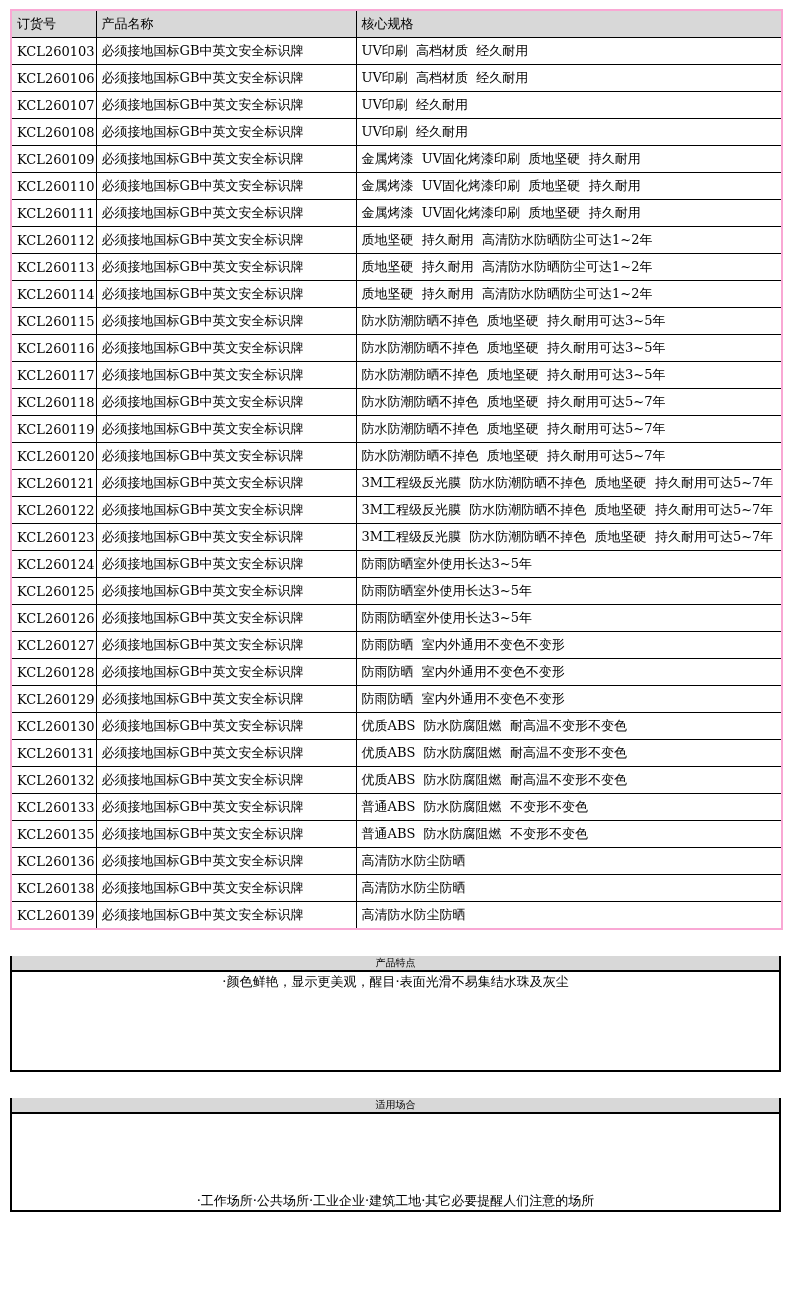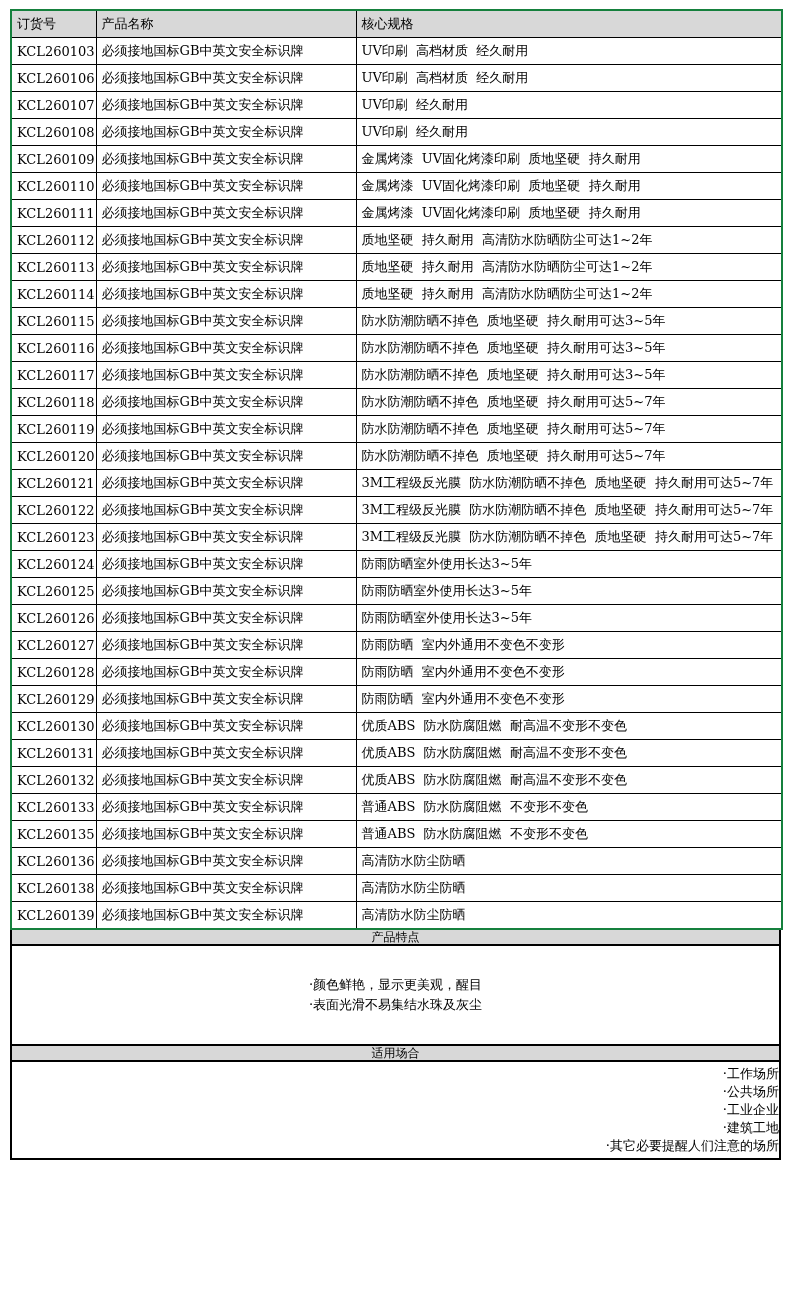--- a/index.html
+++ b/index.html
@@ -5,44 +5,44 @@
   html,body{margin:0;padding:0;}
   body{
     width:800px;height:1315px;background:#ffffff;color:#000000;
     font-family:"DejaVu Serif","Liberation Serif",serif;
     position:relative;
   }
   .sheet{position:absolute;left:10px;top:9px;width:771px;}
 
   table.spec-table{
     width:771px;border-collapse:collapse;table-layout:fixed;
-    border:2px solid #15803d;
+    border:2px solid #f9a8d4;
   }
   .spec-table th,.spec-table td{
     border:1px solid #000000;
     height:26px;
     padding:0 5px;
     font-size:13px;
     font-weight:normal;
     text-align:left;
     vertical-align:middle;
     overflow:hidden;
     white-space:pre;
   }
   .spec-table th{background:#d8d8d8;}
 
   .section-bar{
     border:2px solid #000000;border-top:none;
     background:#d8d8d8;
     height:14px;line-height:14px;
-    text-align:center;font-size:12px;
+    text-align:center;font-size:10px;margin-top:26px;
   }
   .section-box{
     border:2px solid #000000;border-top:none;
-    display:flex;flex-direction:column;justify-content:center;
+    display:flex;flex-direction:row;justify-content:center;
     text-align:center;font-size:13px;
   }
   .features-box{height:98px;}
   .features-box .line{line-height:20px;white-space:pre;}
   .occasions-box{height:96px;align-items:flex-end;}
   .occasions-box .line{line-height:18px;white-space:pre;}
 </style>
 </head>
 <body>
 

